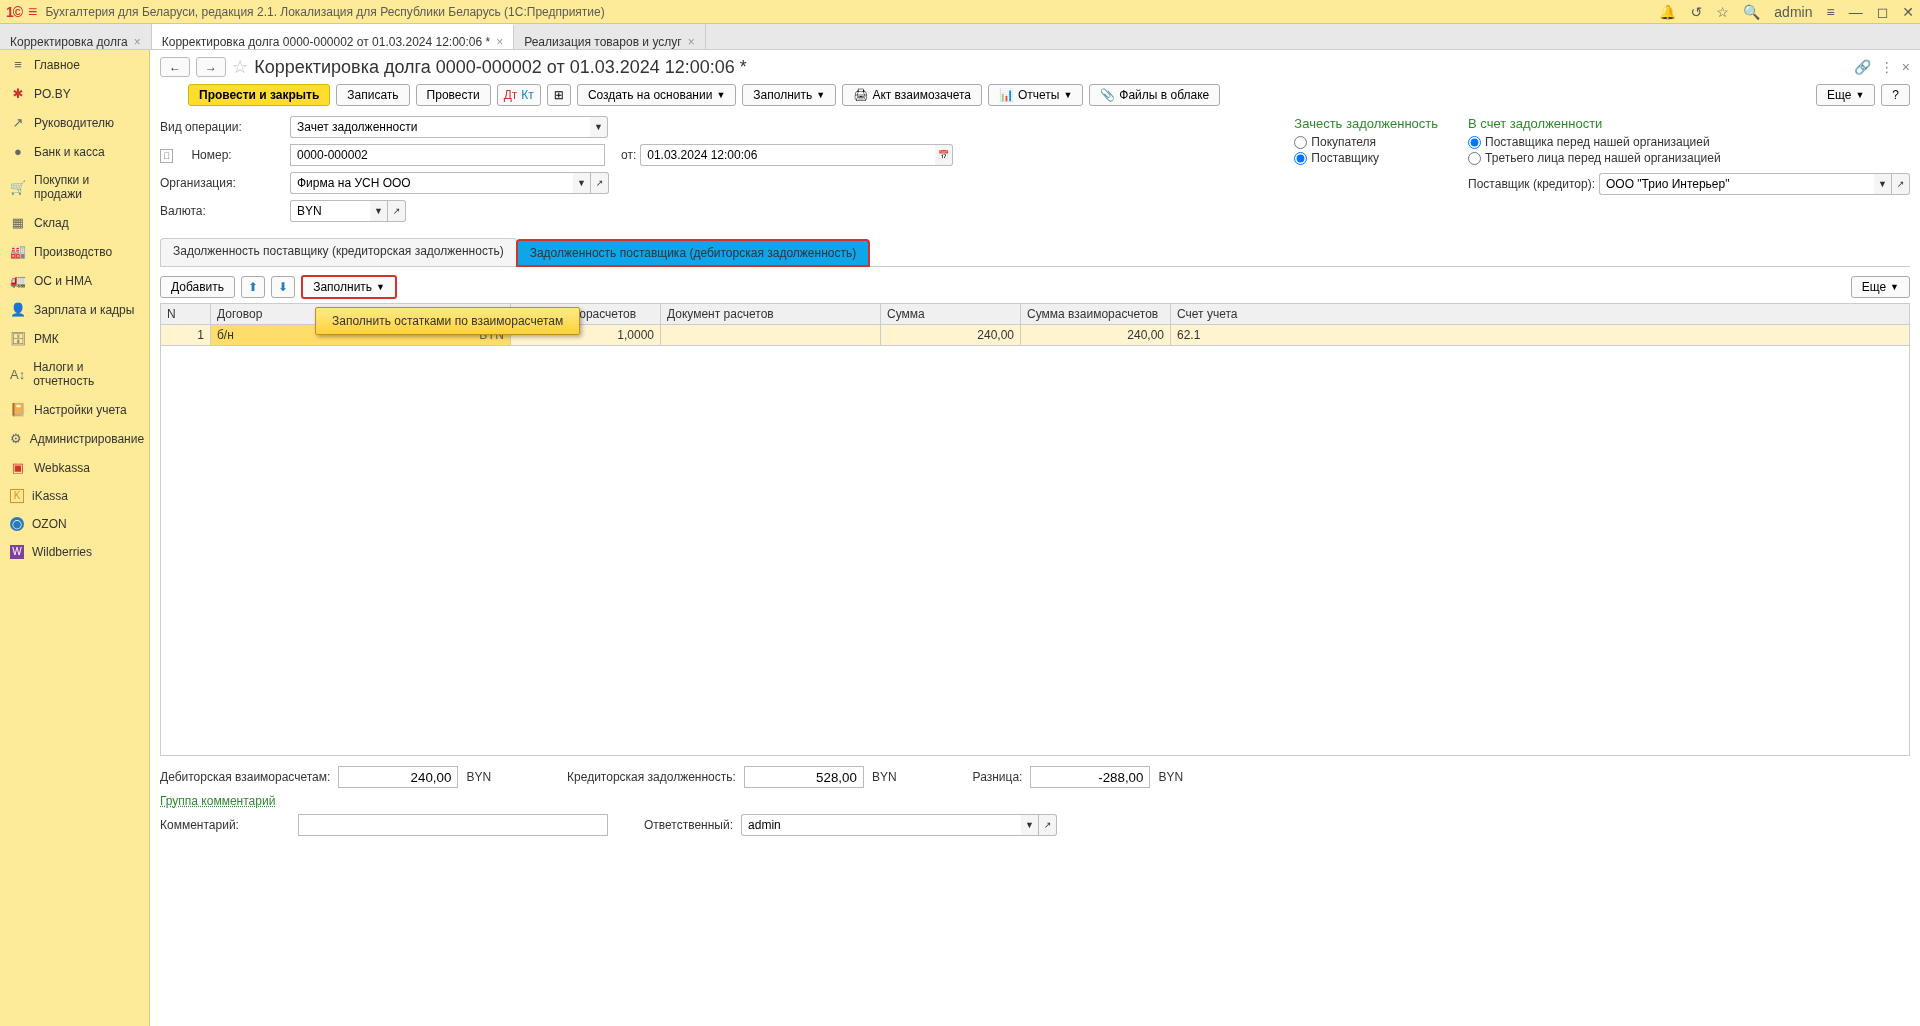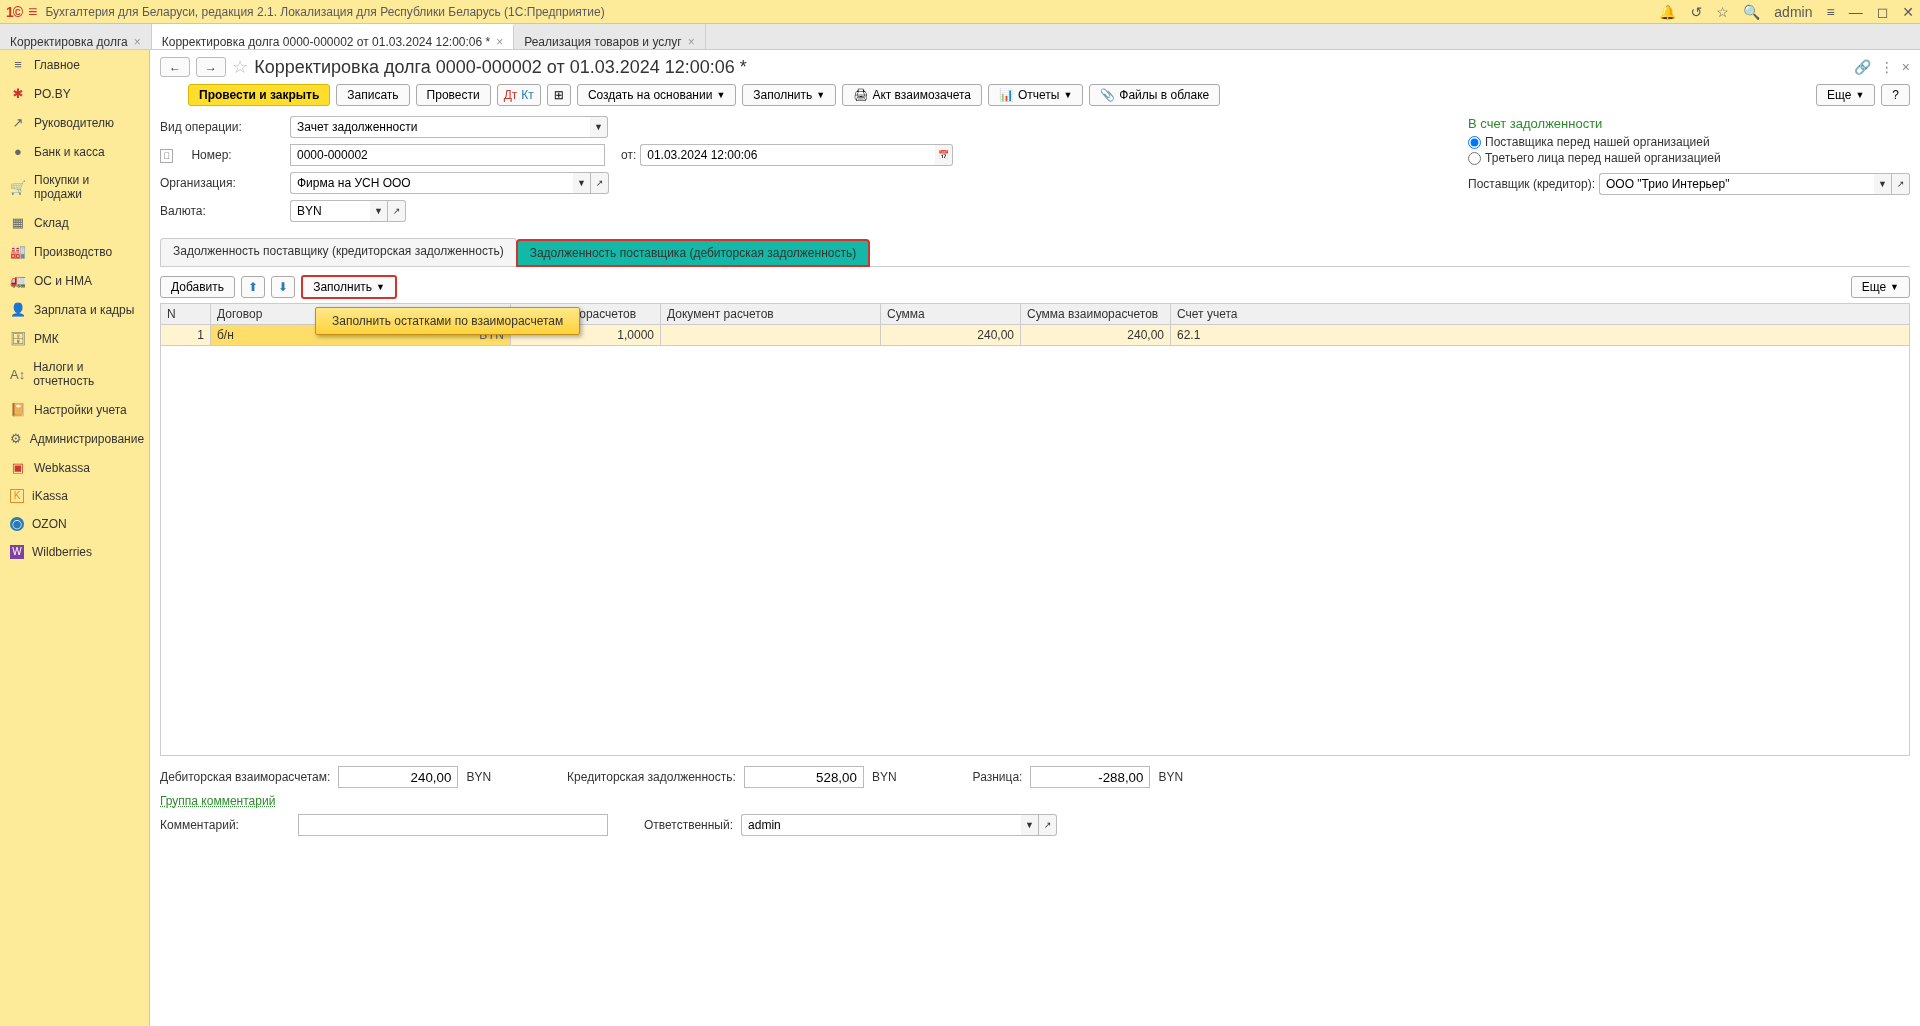--- a/index.html
+++ b/index.html
@@ -64,21 +64,21 @@
 
 .toppanel { display: flex; gap: 20px; }
 .toppanel .left { flex: 1; }
 .toppanel .right { display: flex; gap: 30px; }
 .radiogroup .grouplabel { color: #2d8a2d; font-size: 13px; margin-bottom: 4px; }
 .radiogroup label { display: flex; align-items: center; gap: 4px; font-size: 12px; margin-bottom: 2px; cursor: pointer; }
 
 
 .subtabs { display: flex; border-bottom: 1px solid #ccc; margin-top: 10px; }
 .subtab { padding: 5px 12px; border: 1px solid #ccc; border-bottom: none; margin-right: -1px; background: #f5f5f5; cursor: pointer; font-size: 12px; border-radius: 4px 4px 0 0; text-align: center; }
-.subtab.active { background: #14b8a6; position: relative; top: 1px; }
+.subtab.active { background: #0ea5e9; position: relative; top: 1px; }
 .subtab.highlighted { border: 2px solid #d0342c; }
 
 
 .tbltoolbar { display: flex; align-items: center; gap: 6px; margin: 8px 0 4px 0; }
 .btn.arrow { padding: 3px 6px; color: #2a7ab8; }
 .btn.fill { border: 2px solid #d0342c; }
 
 
 .dropdown { position: absolute; background: linear-gradient(#ffe98a, #ffd23a); border: 1px solid #c09020; padding: 6px 16px; font-size: 12px; box-shadow: 2px 2px 4px rgba(0,0,0,0.3); cursor: pointer; z-index: 100; border-radius: 2px; }
 
@@ -279,20 +279,31 @@
           <span class="label">Валюта:</span>
           <div class="combo-wrap">
             <input class="input" style="width: 80px;" value="BYN">
             <span class="cb">▼</span>
             <span class="cb last">↗</span>
           </div>
         </div>
       </div>
       <div class="right">
         <div class="radiogroup">
+          <div class="grouplabel">Зачесть задолженность</div>
+          <label>
+              <input type="radio" name="offset" style="">
+              <span>Покупателя</span>
+            </label>
+          <label>
+              <input type="radio" name="offset" checked="" style="">
+              <span>Поставщику</span>
+            </label>
+        </div>
+        <div class="radiogroup">
           <div class="grouplabel">В счет задолженности</div>
           <label>
               <input type="radio" name="credit" checked="" style="">
               <span>Поставщика перед нашей организацией</span>
             </label>
           <label>
               <input type="radio" name="credit" style="">
               <span>Третьего лица перед нашей организацией</span>
             </label>
           <div class="formrow" style="margin-top:8px">

